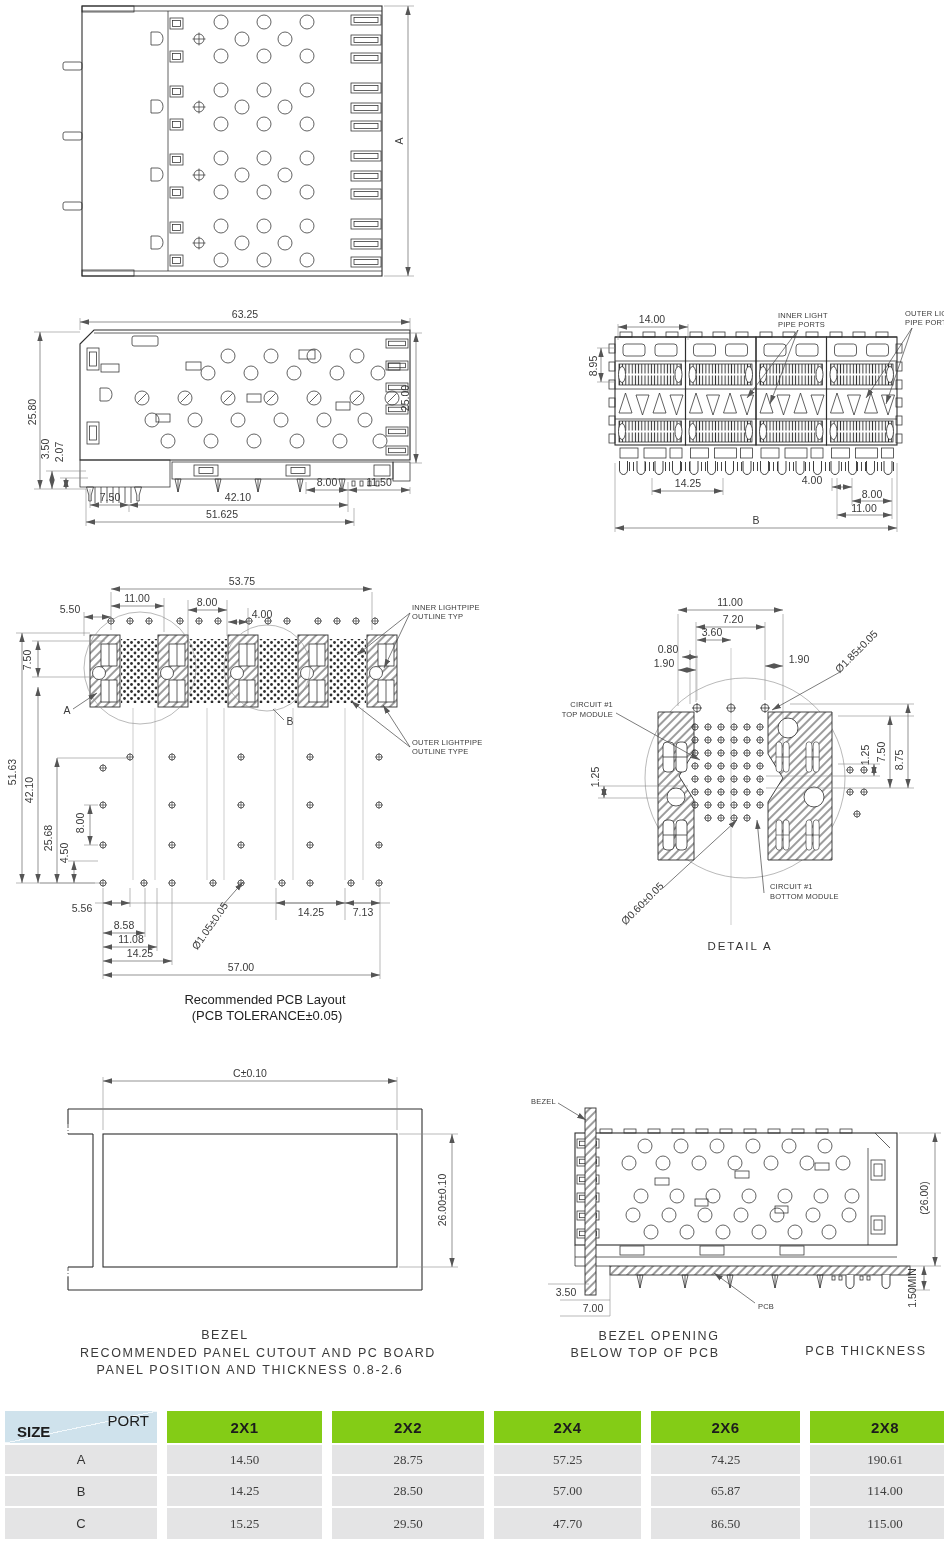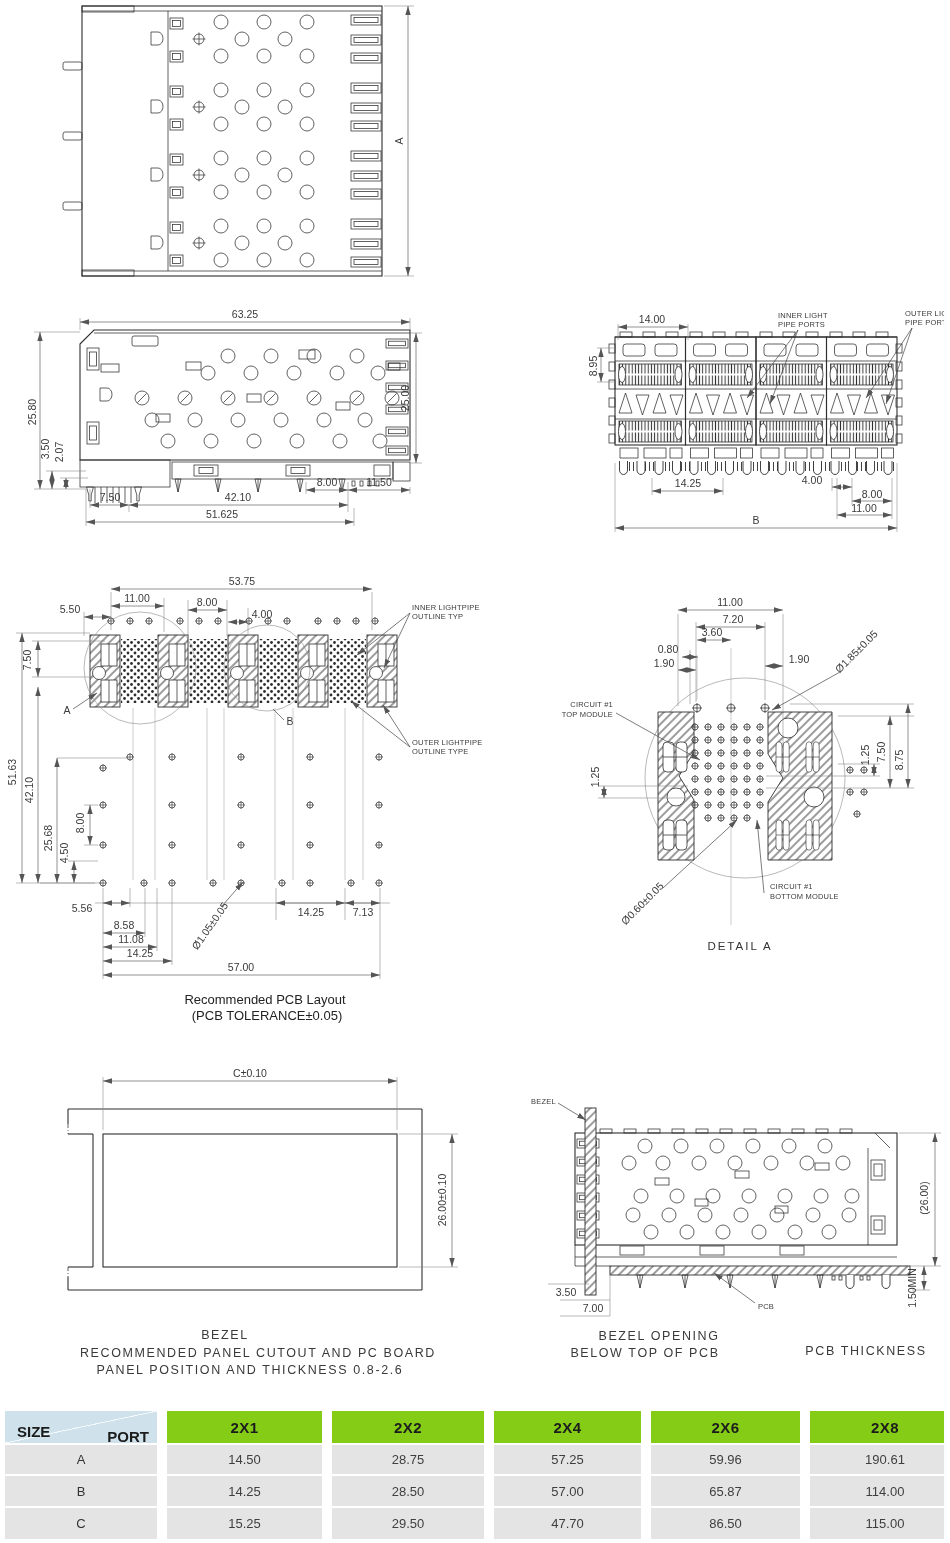--- a/index.html
+++ b/index.html
@@ -20,23 +20,23 @@
   .capd{font-size:11.5px;letter-spacing:2px;text-anchor:middle;fill:#333;}
   
   #size-table{position:absolute;left:5px;top:1411px;width:920px;display:grid;
     grid-template-columns:152px 155px 152px 147px 149px 150px;
     grid-template-rows:32px 29px 30px 31px;gap:2px 10px;background:#fff;}
   .hcell{background:#84cc16;display:flex;align-items:center;justify-content:center;
     font-weight:bold;font-size:15px;color:#1c1c1c;letter-spacing:0.5px;}
   .corner{background-color:#cfe2ec;position:relative;
     background-image:linear-gradient(to bottom right,rgba(0,0,0,0) 49.3%,#f2f8fb 49.3%,#f2f8fb 50.9%,rgba(0,0,0,0) 50.9%);}
   .corner .size{position:absolute;left:12px;bottom:3px;font-weight:bold;font-size:15px;color:#1c1c1c;}
-  .corner .port{position:absolute;right:8px;top:17px;font-weight:bold;font-size:15px;color:#1c1c1c;}
+  .corner .port{position:absolute;right:8px;top:1px;font-weight:normal;font-size:15px;color:#1c1c1c;}
   .vcell{background:#e4e4e5;display:flex;align-items:center;justify-content:center;
-    font-size:13px;color:#3f3f3f;}
+    font-size:13px;color:#3f3f3f;font-family:Liberation Serif, serif;}
   .rlabel{background:#e4e4e5;display:flex;align-items:center;justify-content:center;
     font-size:13px;color:#333;}
 </style>
 </head>
 <body>
 
 <div id="page">
 <svg width="950" height="1400" viewBox="0 0 950 1400">
   <defs>
     <marker id="ar" viewBox="0 0 10 6" refX="10" refY="3" markerUnits="userSpaceOnUse" markerWidth="9" markerHeight="6" orient="auto-start-reverse">
@@ -846,21 +846,21 @@
   <div class="hcell">2X1</div>
   <div class="hcell">2X2</div>
   <div class="hcell">2X4</div>
   <div class="hcell">2X6</div>
   <div class="hcell">2X8</div>
 
   <div class="rlabel">A</div>
   <div class="vcell">14.50</div>
   <div class="vcell">28.75</div>
   <div class="vcell">57.25</div>
-  <div class="vcell">59.96</div>
+  <div class="vcell">74.25</div>
   <div class="vcell">190.61</div>
 
   <div class="rlabel">B</div>
   <div class="vcell">14.25</div>
   <div class="vcell">28.50</div>
   <div class="vcell">57.00</div>
   <div class="vcell">65.87</div>
   <div class="vcell">114.00</div>
 
   <div class="rlabel">C</div>

